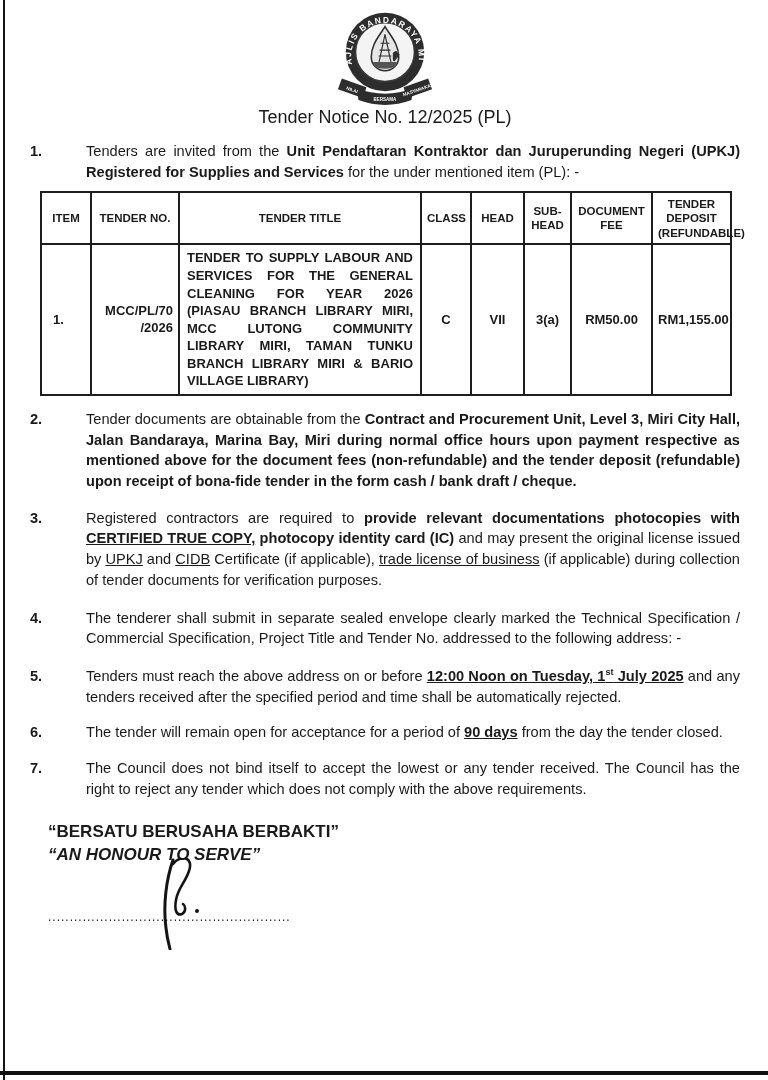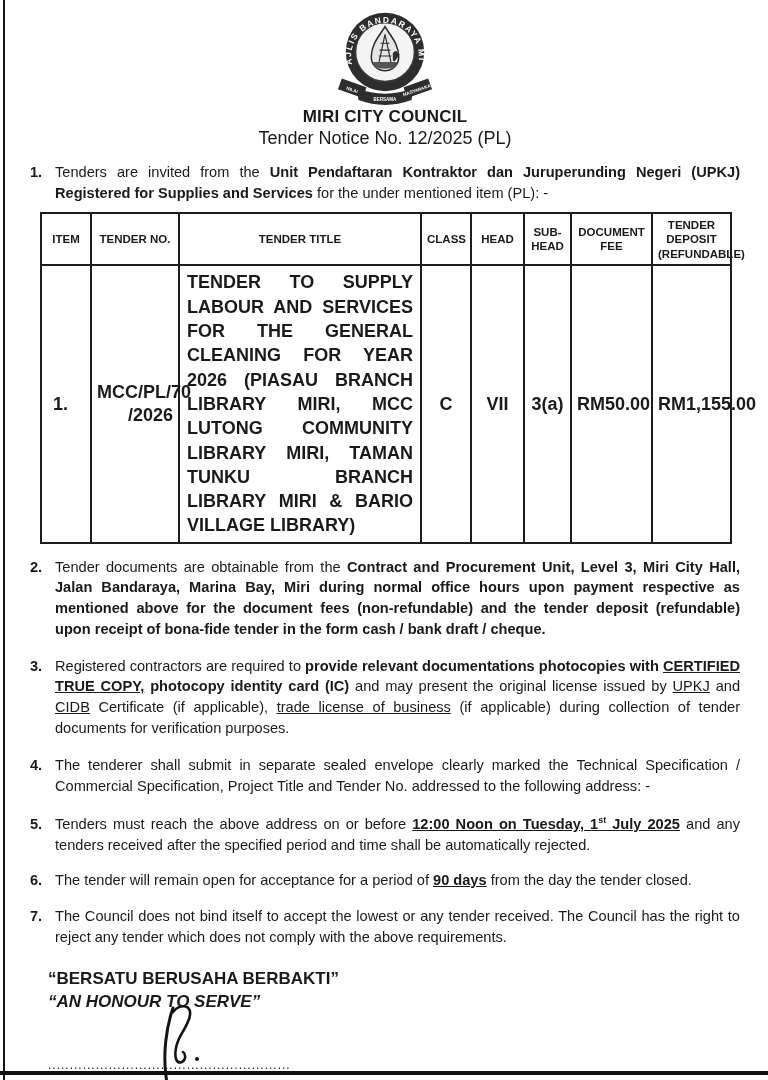--- a/index.html
+++ b/index.html
@@ -18,28 +18,28 @@
 
   
   .doc-header{text-align:center;}
   .logo-wrap{height:100px;display:flex;justify-content:center;}
   .org-name{font-weight:bold;font-size:17px;letter-spacing:.2px;margin-top:1px;}
   .notice-no{font-weight:normal;font-size:18px;margin-top:1px;}
 
   
   .item{display:flex;margin-top:13px;font-size:14.6px;line-height:1.42;}
   .item .num{flex:0 0 25px;font-weight:bold;}
-  .item .body{flex:1;text-align:justify;}
+  .item .body{flex:1;text-align:justify;margin-left:31px;}
   sup{font-size:.62em;line-height:0;}
 
   
   .tender-table{border-collapse:collapse;margin:9px 0 4px 10px;width:690px;table-layout:fixed;}
   .tender-table th,.tender-table td{border:2px solid #1d1d1d;padding:3px 5px;}
   .tender-table th{font-size:11.5px;font-weight:bold;text-align:center;vertical-align:middle;height:44px;line-height:1.25;}
-  .tender-table td{font-size:18px;font-weight:bold;vertical-align:middle;height:128px;}
+  .tender-table td{font-size:13px;font-weight:bold;vertical-align:middle;height:128px;}
   td.c-item{text-align:left;padding-left:11px;}
   td.c-no{text-align:right;line-height:1.3;}
   td.c-title{text-align:justify;line-height:1.35;padding:4px 7px;}
   td.c-mid{text-align:center;}
   col.w-item{width:50px;} col.w-no{width:88px;} col.w-title{width:242px;}
   col.w-class{width:50px;} col.w-head{width:53px;} col.w-sub{width:47px;}
   col.w-fee{width:81px;} col.w-dep{width:79px;}
 
   
   .address-block{margin-top:17px;text-align:center;font-weight:bold;font-size:15px;line-height:1.45;}
@@ -77,21 +77,20 @@
         <path d="M49,57 L73,57 L72,62 Q61,66 50,62 Z" fill="#555555"></path>
         <path d="M69,48 q4,-4 5,0 q3,1 1,3 l-4,5 q-2,1 -2,-2 Z" fill="#2f2f2f"></path>
         <path d="M17,74 L42,83 L39,94 L13,85 Z" fill="#2d2d2d"></path>
         <path d="M105,74 L80,83 L83,94 L109,85 Z" fill="#2d2d2d"></path>
         <path d="M32,84 Q61,95 90,84 L88,96 Q61,106 34,96 Z" fill="#2d2d2d"></path>
         <text x="27" y="87" font-size="4.6" font-weight="bold" fill="#ffffff" transform="rotate(19 27 87)" text-anchor="middle" font-family="Liberation Sans, sans-serif">NILAI</text>
         <text x="61" y="97" font-size="4.6" font-weight="bold" fill="#ffffff" text-anchor="middle" font-family="Liberation Sans, sans-serif">BERSAMA</text>
         <text x="95" y="87" font-size="4.6" font-weight="bold" fill="#ffffff" transform="rotate(-19 95 87)" text-anchor="middle" font-family="Liberation Sans, sans-serif">MASYARAKAT</text>
       </svg>
     </div>
-    <div class="org-name">MIRI CITY COUNCIL</div>
     <div class="notice-no">Tender Notice No. 12/2025 (PL)</div>
   </div>
 
   <div class="item">
     <span class="num">1.</span>
     <span class="body"><span>Tenders are invited from the </span><span style="font-weight: bold;">Unit Pendaftaran Kontraktor dan Juruperunding Negeri (UPKJ) Registered for Supplies and Services</span><span> for the under mentioned item (PL): -</span></span>
   </div>
 
   <table class="tender-table">
     <colgroup>

